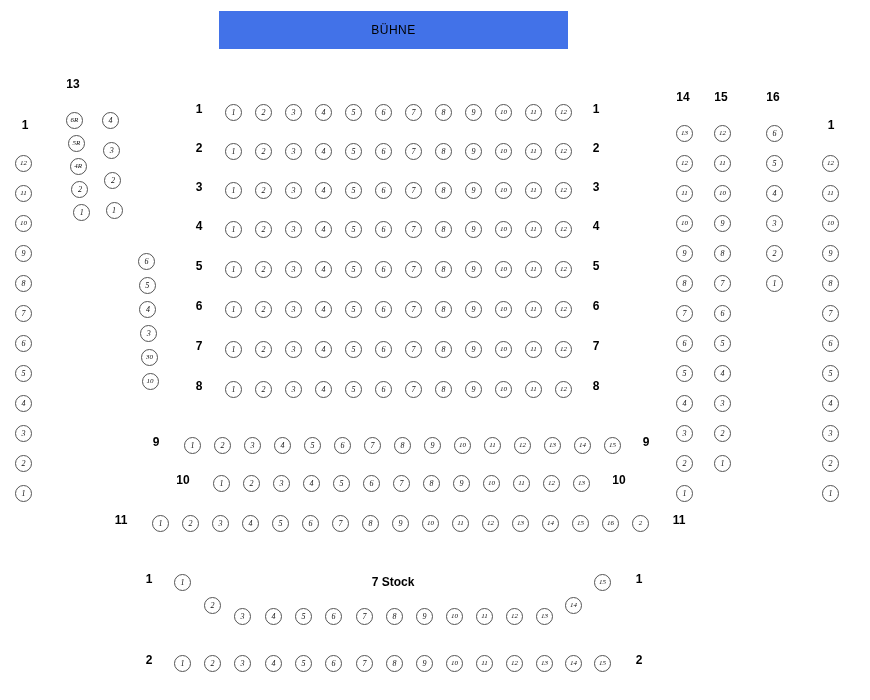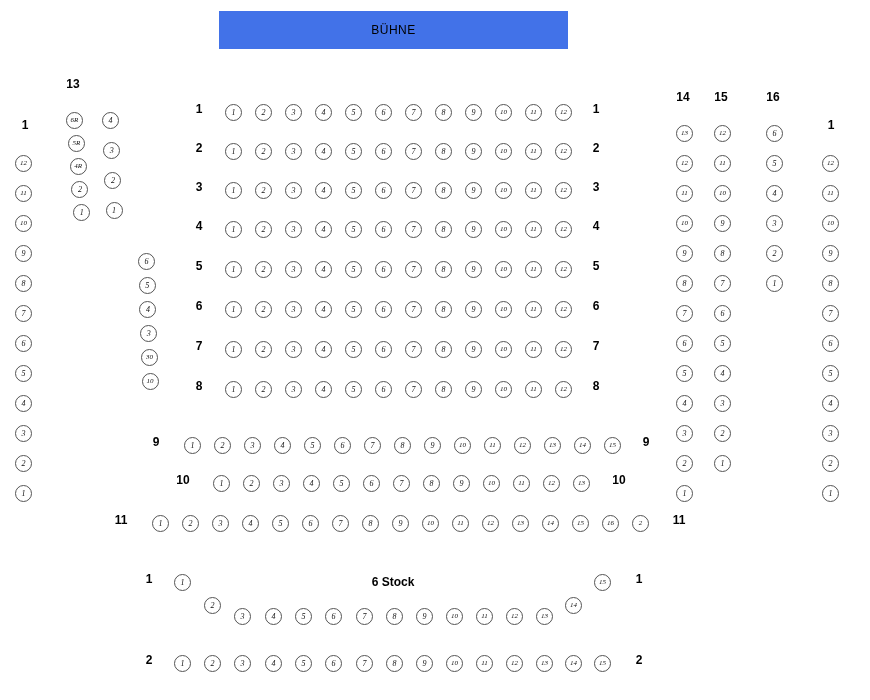--- a/index.html
+++ b/index.html
@@ -317,21 +317,21 @@
       <div class="seat" style="left: 714px; top: 395px;">3</div>
       <div class="seat" style="left: 714px; top: 425px;">2</div>
       <div class="seat" style="left: 714px; top: 455px;">1</div>
       <div class="collabel" style="left: 762px; top: 90px;">16</div>
       <div class="seat" style="left: 766px; top: 125px;">6</div>
       <div class="seat" style="left: 766px; top: 155px;">5</div>
       <div class="seat" style="left: 766px; top: 185px;">4</div>
       <div class="seat" style="left: 766px; top: 215px;">3</div>
       <div class="seat" style="left: 766px; top: 245px;">2</div>
       <div class="seat" style="left: 766px; top: 275px;">1</div>
-      <div class="floorlabel" style="left: 348px; top: 575px;">6 Stock</div>
+      <div class="floorlabel" style="left: 348px; top: 575px;">7 Stock</div>
       <div class="rowlabel" style="left: 138px; top: 572px;">1</div>
       <div class="rowlabel" style="left: 628px; top: 572px;">1</div>
       <div class="seat" style="left: 174px; top: 574px;">1</div>
       <div class="seat" style="left: 204px; top: 597px;">2</div>
       <div class="seat" style="left: 234px; top: 608px;">3</div>
       <div class="seat" style="left: 265px; top: 608px;">4</div>
       <div class="seat" style="left: 295px; top: 608px;">5</div>
       <div class="seat" style="left: 325px; top: 608px;">6</div>
       <div class="seat" style="left: 356px; top: 608px;">7</div>
       <div class="seat" style="left: 386px; top: 608px;">8</div>

